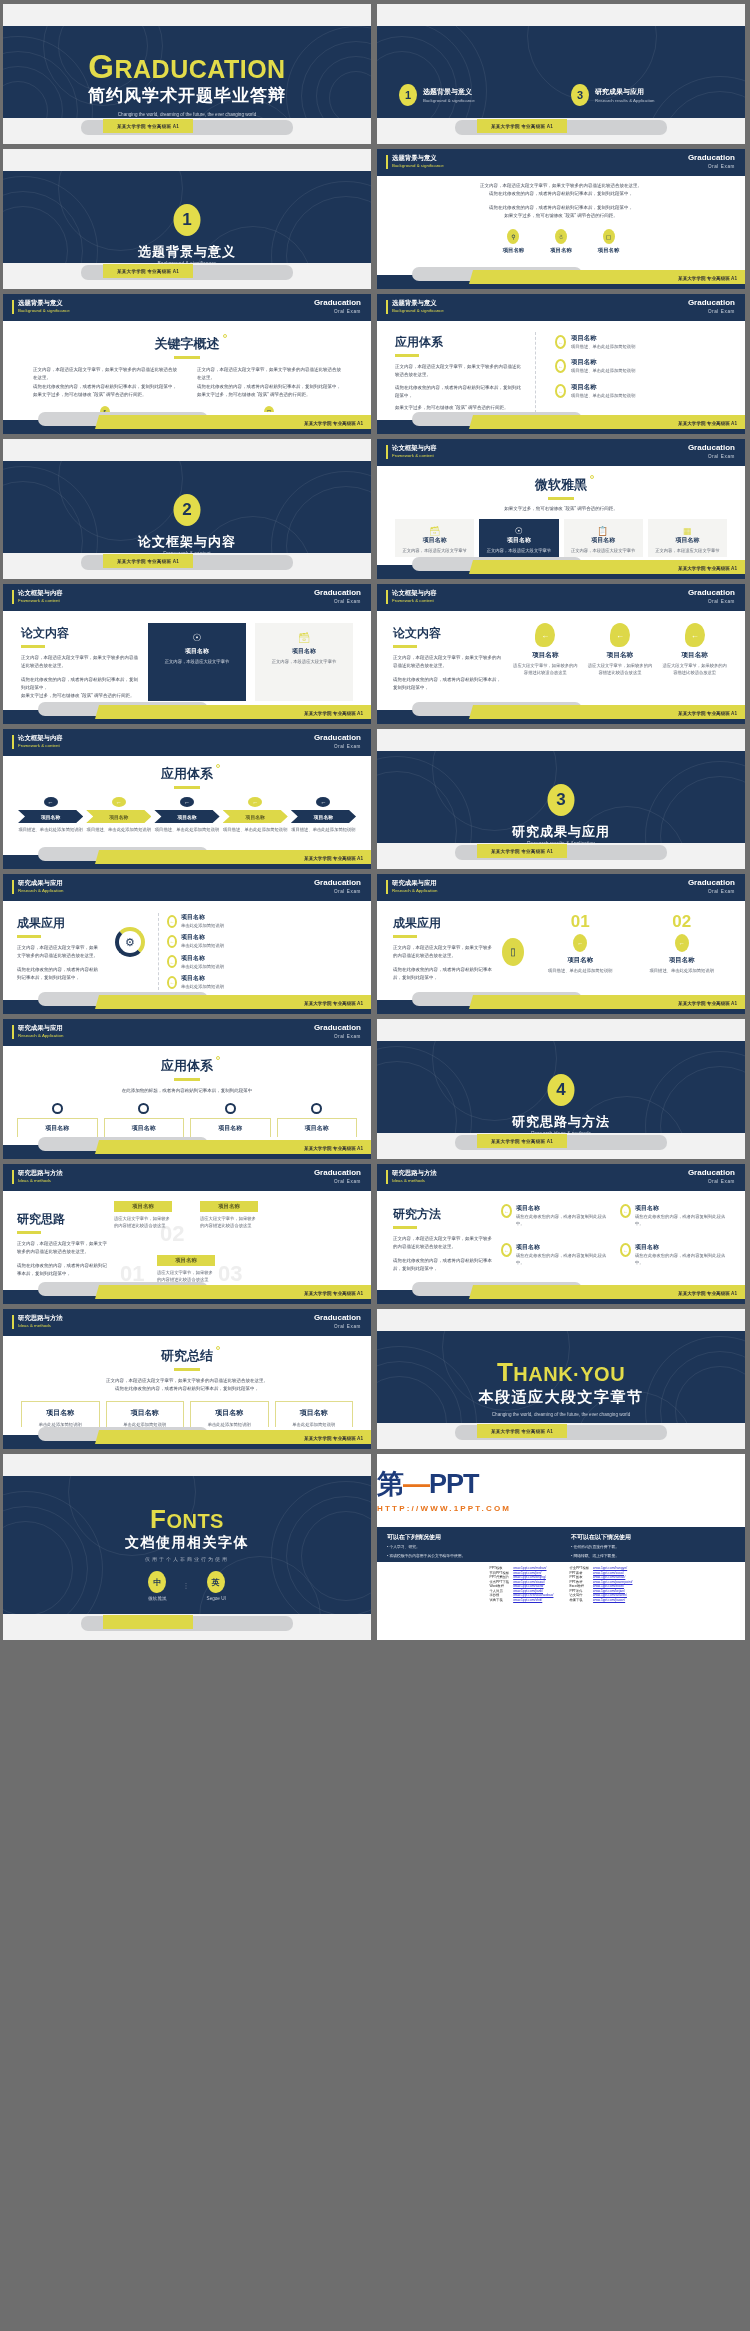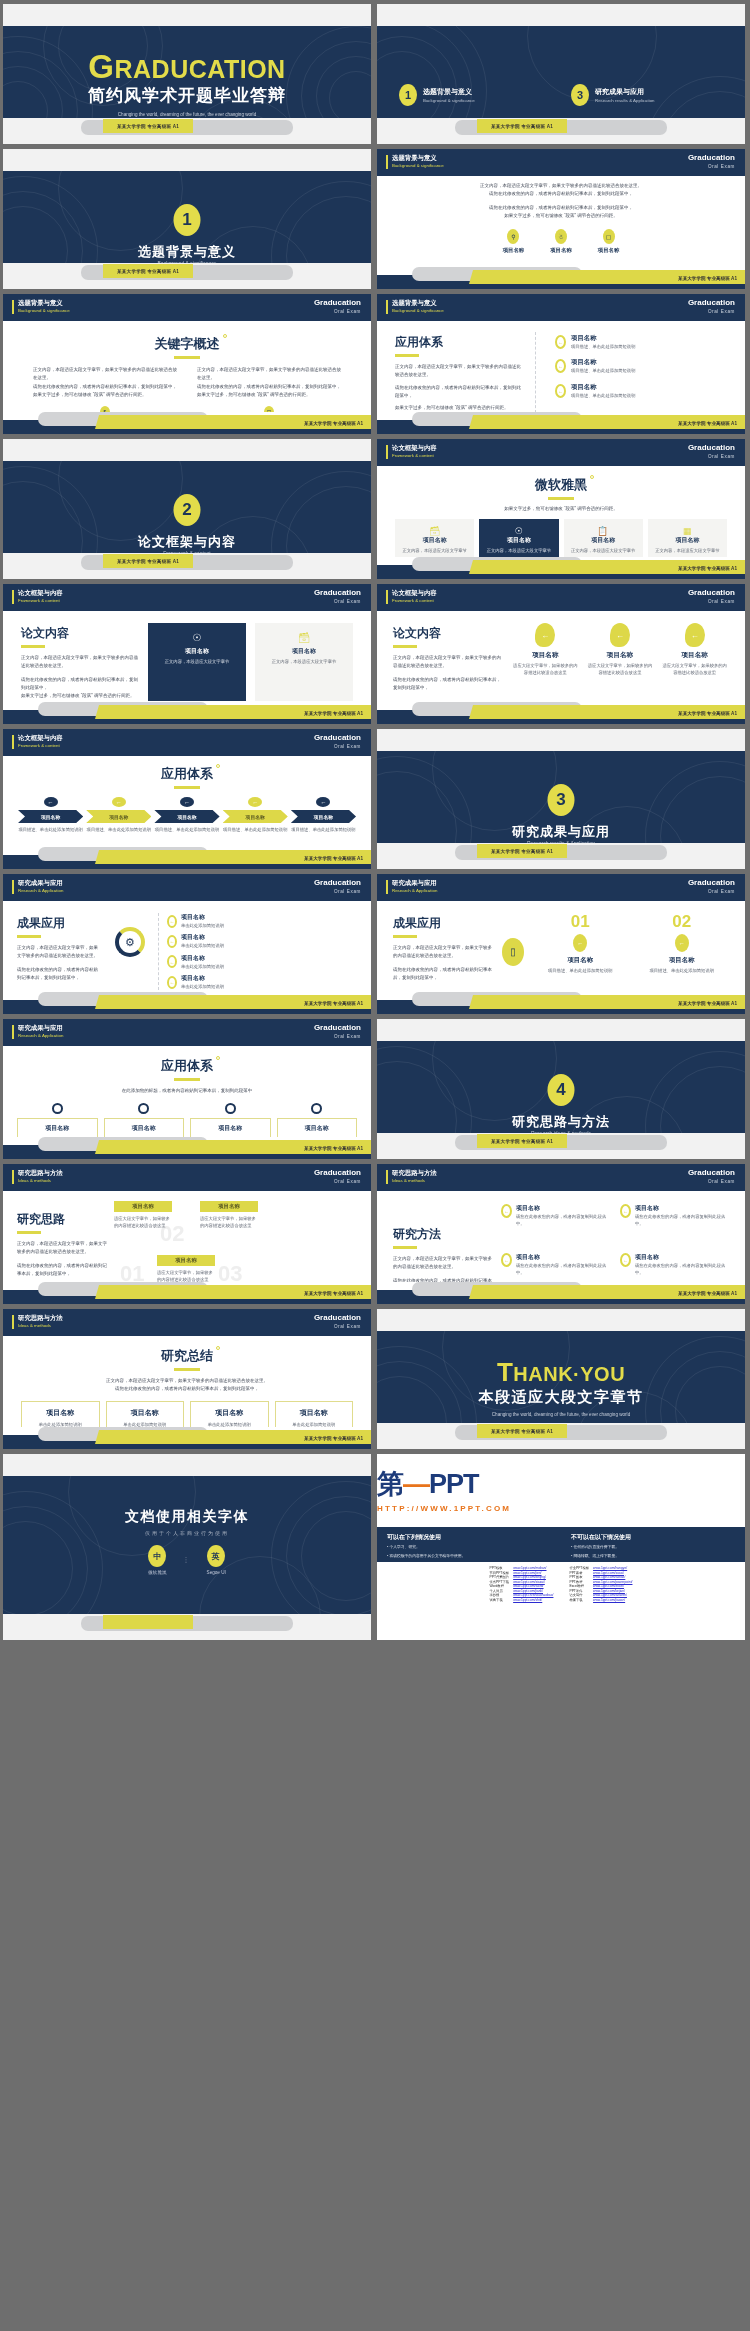--- a/index.html
+++ b/index.html
@@ -859,21 +859,21 @@
   <div class="slide">
     <div class="chead">
       <div class="bar"></div>
       <div class="t1">研究思路与方法</div>
       <div class="t2">Ideas &amp; methods</div>
       <div class="r1">Graducation</div>
       <div class="r2">Oral Exam</div>
     </div>
     <div class="cbody">
       <div style="display:flex;padding:13px 16px 0;gap:8px;">
-        <div style="flex:0 0 100px;margin-top:20px;">
+        <div style="flex:0 0 100px;">
           <div class="tt" style="font-size:12px;font-weight:bold;color:#1d3557;position:relative;display:inline-block"><span>研究方法</span><span class="dot"></span></div>
           <div class="ul" style="width:24px;height:3px;background:#ddd848;margin:3px 0 0"></div>
           <div class="para para-l" style="margin-top:6px;">正文内容，本段适应大段文字章节，如果文字较多的内容描述比较适合放在这里。</div>
           <div class="para para-l" style="margin-top:5px;">请您在此修改您的内容，或者将内容粘贴到记事本后，复制到此段落中，</div>
         </div>
         <div style="flex:1;display:grid;grid-template-columns:1fr 1fr;gap:8px 10px;">
           <div style="display:flex;gap:4px">
             <div class="yring" style="width:11px;height:14px;flex:0 0 11px;display:flex;align-items:center;justify-content:center;font-size:5px;color:#ddd848">←</div>
             <div>
                   <div class="icn-lbl" style="font-size:6px">项目名称</div>
@@ -998,20 +998,21 @@
         <div class="ring" style="left:-55px;top:15px;width:155px;height:155px"></div>
         <div class="ring" style="left:-40px;top:30px;width:125px;height:125px"></div>
         <div class="ring" style="left:-25px;top:45px;width:95px;height:95px"></div>
         <div class="ring" style="right:-50px;top:5px;width:150px;height:150px"></div>
         <div class="ring" style="right:-35px;top:20px;width:120px;height:120px"></div>
         <div class="ring" style="right:-20px;top:35px;width:90px;height:90px"></div>
         <div class="ring" style="left:65px;top:-48px;width:128px;height:128px"></div>
         <div class="ring" style="left:196px;top:80px;width:122px;height:122px"></div>
       </div>
       <div class="fo-w">
+        <div class="fo-en"><span class="big">F</span><span>ONTS</span></div>
         <div class="fo-cn">文档使用相关字体</div>
         <div class="fo-sub">仅用于个人非商业行为使用</div>
         <div class="fo-row">
           <div>
             <div class="fo-ball">中</div>
             <div class="fo-nm">微软雅黑</div>
           </div>
           <div class="fo-dots">⋮</div>
           <div>
             <div class="fo-ball">英</div>

